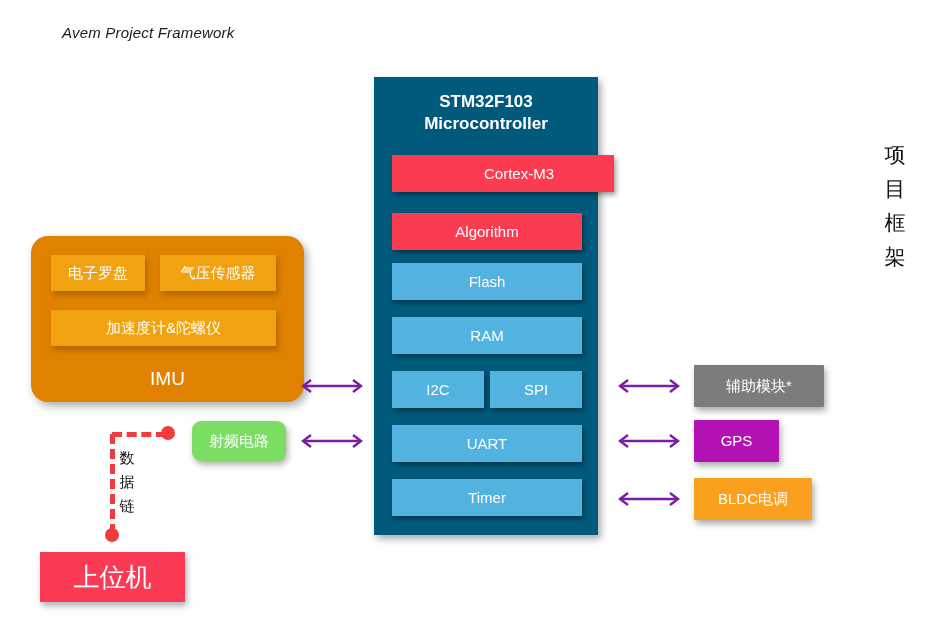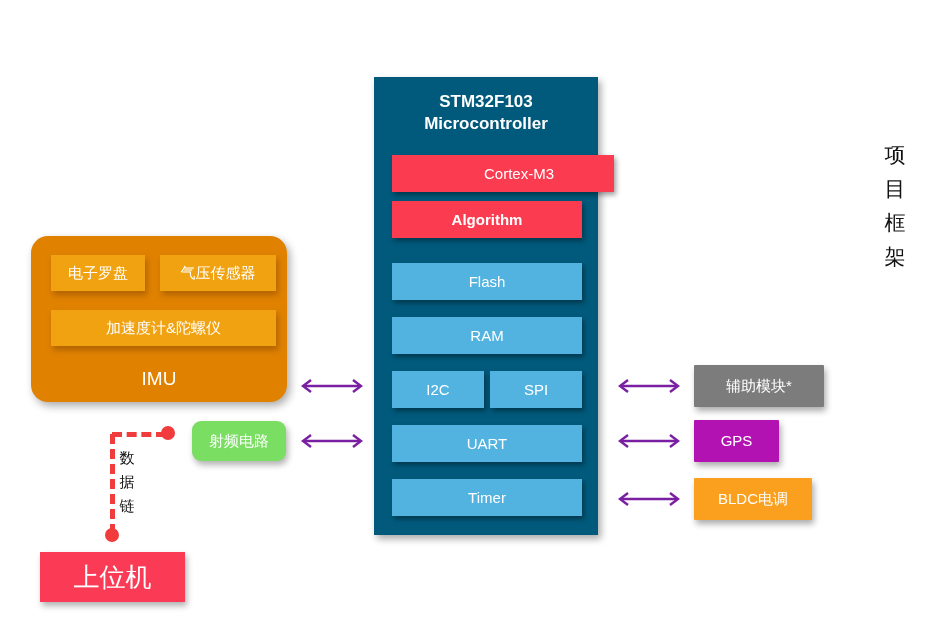--- a/index.html
+++ b/index.html
@@ -88,20 +88,21 @@
   
   .imu {
     position: absolute;
     left: 31px;
     top: 236px;
     width: 256px;
     height: 166px;
     background: #e08200;
     border-radius: 17px;
     box-shadow: 3px 4px 8px rgba(0,0,0,0.33);
+    padding-left: 17px;
   }
   .imu-label {
     position: absolute;
     left: 0;
     bottom: 12px;
     width: 100%;
     text-align: center;
     color: #ffffff;
     font-size: 19px;
   }
@@ -206,36 +207,37 @@
     position: absolute;
     height: 16px;
   }
   .arrow svg { display: block; }
 </style>
 </head>
 <body>
 
 <div id="canvas">
 
+  <div class="doc-title">Avem Project Framework</div>
 
   <div class="side-label">
     <span>项</span>
     <span>目</span>
     <span>框</span>
     <span>架</span>
   </div>
 
   <div class="mcu">
     <div class="mcu-title">
       <span>STM32F103</span>
       <span class="l2">Microcontroller</span>
     </div>
 
     <div class="blk red" style="top:78px;padding-left:32px;">Cortex-M3</div>
-    <div class="blk red" style="top:124px;font-weight:bold;">Algorithm</div>
+    <div class="blk red" style="top:136px;">Algorithm</div>
     <div class="blk blue" style="top:186px;">Flash</div>
     <div class="blk blue" style="top:240px;">RAM</div>
     <div class="blk blue half" style="top:294px;">I2C</div>
     <div class="blk blue half right" style="top:294px;">SPI</div>
     <div class="blk blue" style="top:348px;">UART</div>
     <div class="blk blue" style="top:402px;">Timer</div>
   </div>
 
   <div class="imu">
     <div class="imu-sub s1">电子罗盘</div>

